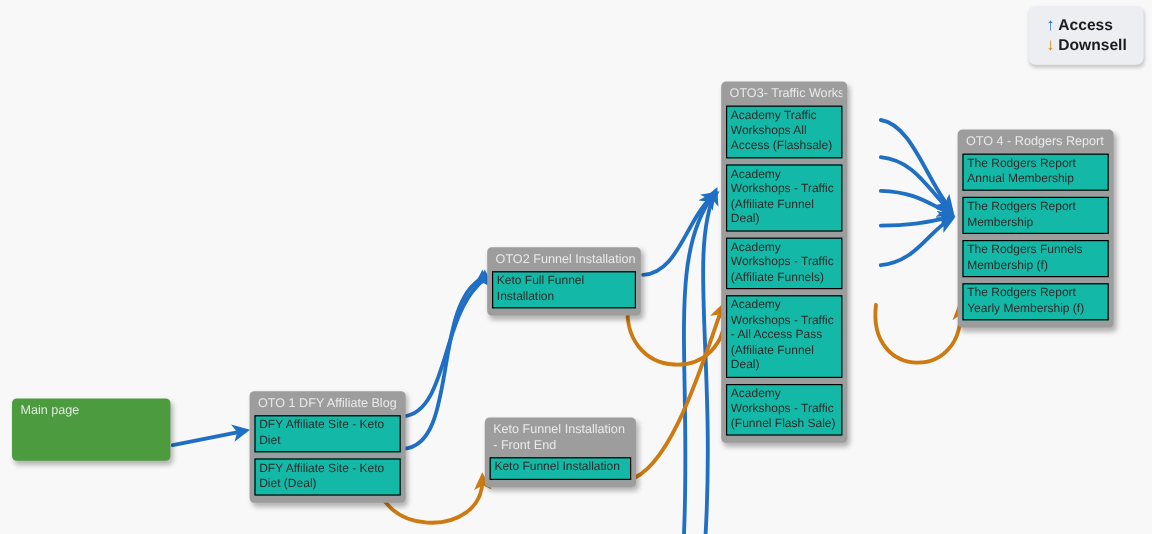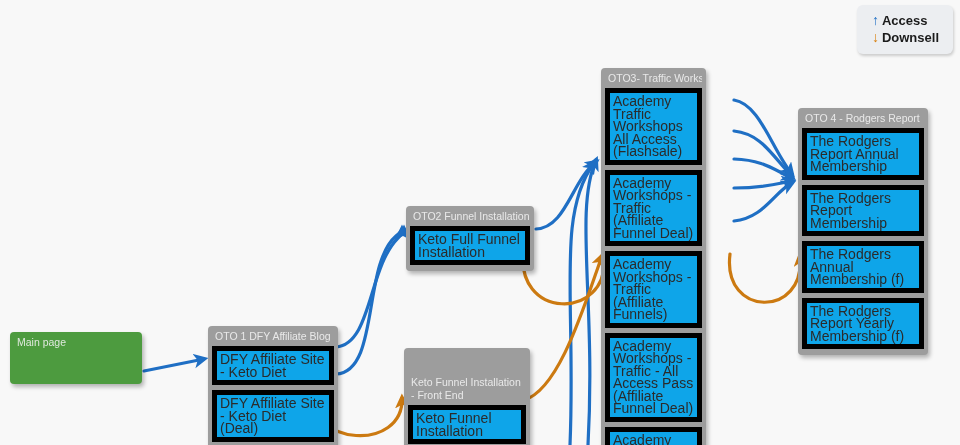--- a/index.html
+++ b/index.html
@@ -40,28 +40,28 @@
     line-height: 13px;
     color: #e9e9e9;
     padding: 1px 3px 3px 3px;
     white-space: nowrap;
     overflow: hidden;
   }
   .node.green .node-title {
     color: #dfe9dd;
   }
   .node-item {
-    background: #0ea5e9;
+    background: #14b8a6;
     color: #2b2b2b;
-    font-size: 14px;
+    font-size: 10px;
     line-height: 12.5px;
     padding: 2px 3px 2px 3px;
     margin-bottom: 5px;
     box-sizing: border-box;
-    border: 5px solid #000000;
+    border: 1px solid #000000;
   }
   .node-item:last-child {
     margin-bottom: 0;
   }
   #legend {
     position: absolute;
     right: 7px;
     top: 5px;
     background: #eceef1;
     border-radius: 6px;
@@ -130,36 +130,36 @@
       <div class="node" style="left: 208px; top: 326px; width: 130px; min-height: 62px; background: rgb(157, 157, 157);">
         <div class="node-title">OTO 1 DFY Affiliate Blog</div>
         <div class="node-item">DFY Affiliate Site - Keto Diet</div>
         <div class="node-item">DFY Affiliate Site - Keto Diet (Deal)</div>
       </div>
       <div class="node" style="left: 406px; top: 206px; width: 128px; min-height: 38px; background: rgb(157, 157, 157);">
         <div class="node-title">OTO2 Funnel Installation Full</div>
         <div class="node-item">Keto Full Funnel Installation</div>
       </div>
       <div class="node" style="left: 404px; top: 348px; width: 126px; min-height: 48px; background: rgb(157, 157, 157);">
-        <div class="node-title" style="white-space: normal; margin-top: 24px;">Keto Funnel Installation - Front End</div>
+        <div class="node-title" style="white-space: normal;">Keto Funnel Installation - Front End</div>
         <div class="node-item">Keto Funnel Installation</div>
       </div>
       <div class="node" style="left: 601px; top: 68px; width: 105px; min-height: 182px; background: rgb(157, 157, 157);">
         <div class="node-title">OTO3- Traffic Workshops</div>
         <div class="node-item">Academy Traffic Workshops All Access (Flashsale)</div>
         <div class="node-item">Academy Workshops - Traffic (Affiliate Funnel Deal)</div>
         <div class="node-item">Academy Workshops - Traffic (Affiliate Funnels)</div>
         <div class="node-item">Academy Workshops - Traffic - All Access Pass (Affiliate Funnel Deal)</div>
         <div class="node-item">Academy Workshops - Traffic (Funnel Flash Sale)</div>
       </div>
       <div class="node" style="left: 798px; top: 108px; width: 130px; min-height: 143px; background: rgb(157, 157, 157);">
         <div class="node-title">OTO 4 - Rodgers Report</div>
         <div class="node-item">The Rodgers Report Annual Membership</div>
         <div class="node-item">The Rodgers Report Membership</div>
-        <div class="node-item">The Rodgers Annual Membership (f)</div>
+        <div class="node-item">The Rodgers Funnels Membership (f)</div>
         <div class="node-item">The Rodgers Report Yearly Membership (f)</div>
       </div>
     </div>
 
   <div id="legend">
     <div class="legend-row">
       <span class="legend-arrow up">↑</span>
       <span>Access</span>
     </div>
     <div class="legend-row">

